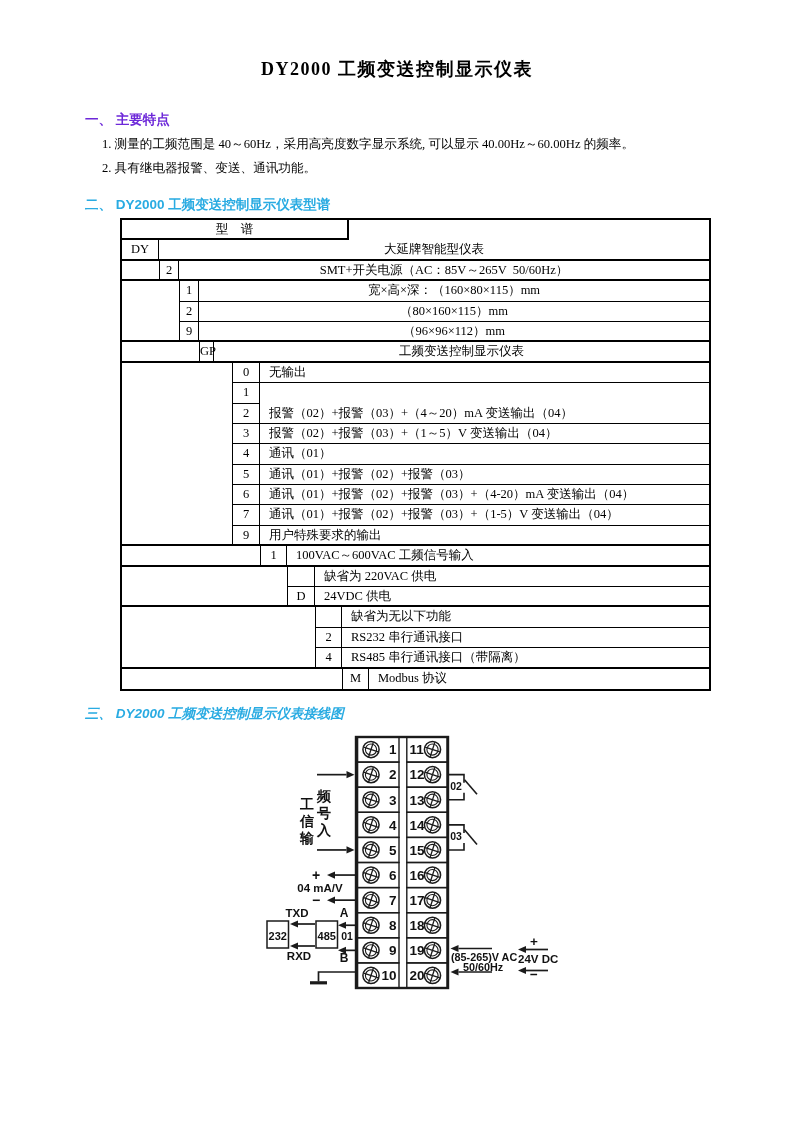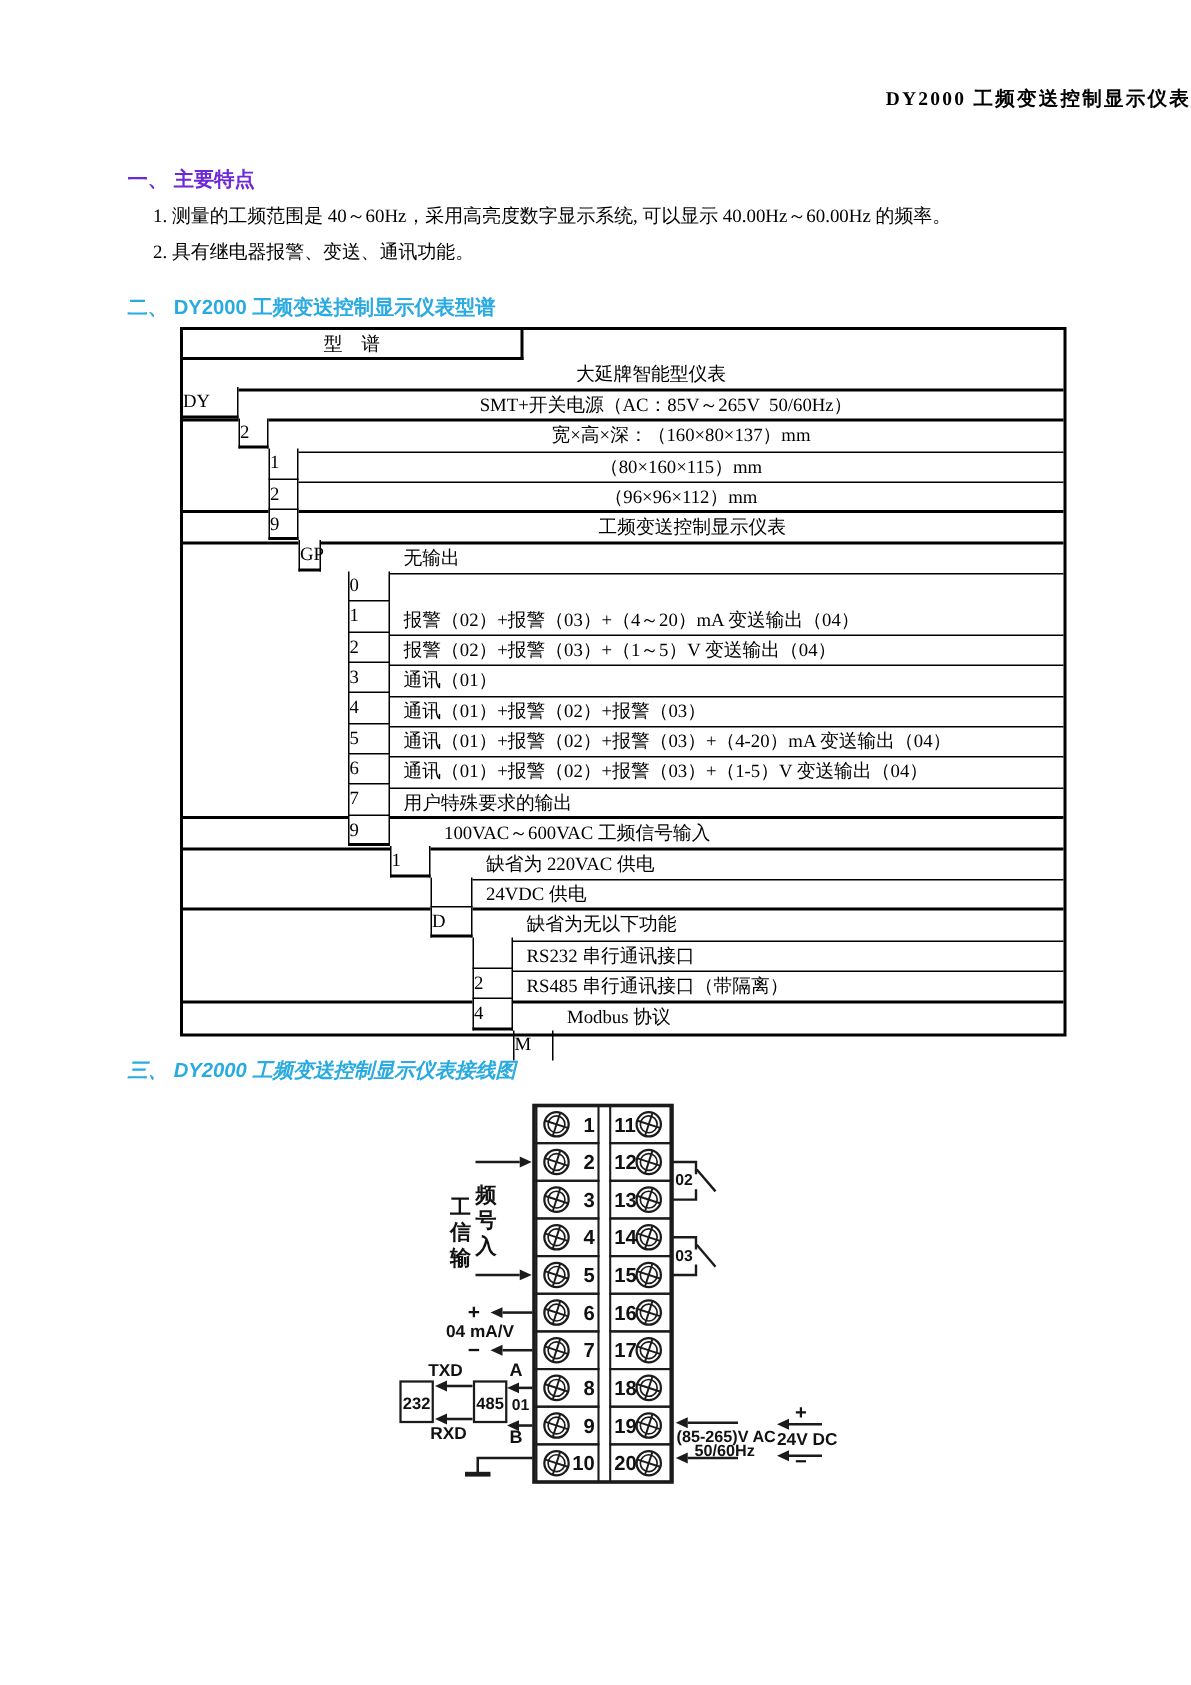--- a/index.html
+++ b/index.html
@@ -1,37 +1,37 @@
 <!DOCTYPE html>
 <html><head>
 <meta charset="utf-8">
 <style>
   html,body{margin:0;padding:0;}
   body{width:794px;height:1123px;background:#ffffff;position:relative;
        font-family:"Liberation Serif",serif;color:#000;overflow:hidden;}
   .page{position:absolute;inset:0;}
-  .doc-title{position:absolute;top:57px;left:0;width:100%;text-align:right;
-             font-size:13px;font-weight:bold;letter-spacing:1.5px;}
+  .doc-title{position:absolute;top:57px;left:0;width:100%;text-align:center;
+             font-size:18px;font-weight:bold;letter-spacing:1.5px;}
   .sec-heading{position:absolute;left:85px;font-weight:bold;font-size:13.5px;
                font-family:"Liberation Sans",sans-serif;white-space:pre;}
   #h-features{top:111px;}
   #h-spectrum{top:196px;}
   #h-wiring{top:705px;}
   .features{position:absolute;left:102px;top:136px;}
   .feature-item{font-size:12.6px;margin-bottom:7px;white-space:nowrap;}
   .spectrum-table{position:absolute;left:120px;top:218px;width:591px;
                   border:2px solid #000;box-sizing:border-box;background:#fff;}
   .m-row{display:flex;height:20.4px;}
   .cell{box-sizing:border-box;height:100%;font-size:12.5px;line-height:19.5px;white-space:pre;}
   .hc1{width:227px;border-right:2px solid #000;border-bottom:2px solid #000;text-align:center;}
   .hc2{flex:1;border-bottom:2px solid #000;text-align:center;}
   .spacer{flex:none;}
   .spacer.ge{border-bottom:2px solid #000;}
   .code{flex:none;border-left:1.6px solid #000;border-right:1.6px solid #000;
-        border-bottom:1px solid #000;text-align:left;margin-top:18px;}
+        border-bottom:1px solid #000;text-align:center;}
   .code.ge{border-bottom:2px solid #000;}
   .code.nl{border-left:none;}
   .desc{flex:1;border-bottom:1px solid #000;padding-left:9px;overflow:hidden;}
   .desc.ge{border-bottom:2px solid #000;}
   .desc.ctr{text-align:center;padding-left:0;}
   .m-row:last-child .code,.m-row:last-child .desc{border-bottom:none;}
   .wiring{position:absolute;left:230px;top:730px;}
   svg text{user-select:none;}
 </style>
 </head>
@@ -60,21 +60,21 @@
           <div class="cell desc ge ctr">大延牌智能型仪表</div>
         </div>
         <div class="m-row">
           <div class="cell spacer ge" style="width: 37px;"></div>
           <div class="cell code ge" style="width: 20px;">2</div>
           <div class="cell desc ge ctr">SMT+开关电源（AC：85V～265V  50/60Hz）</div>
         </div>
         <div class="m-row">
           <div class="cell spacer" style="width: 57px;"></div>
           <div class="cell code" style="width: 20px;">1</div>
-          <div class="cell desc ctr">宽×高×深：（160×80×137）mm</div>
+          <div class="cell desc ctr">宽×高×深：（160×80×115）mm</div>
         </div>
         <div class="m-row">
           <div class="cell spacer" style="width: 57px;"></div>
           <div class="cell code" style="width: 20px;">2</div>
           <div class="cell desc ctr">（80×160×115）mm</div>
         </div>
         <div class="m-row">
           <div class="cell spacer ge" style="width: 57px;"></div>
           <div class="cell code ge" style="width: 20px;">9</div>
           <div class="cell desc ge ctr">（96×96×112）mm</div>

